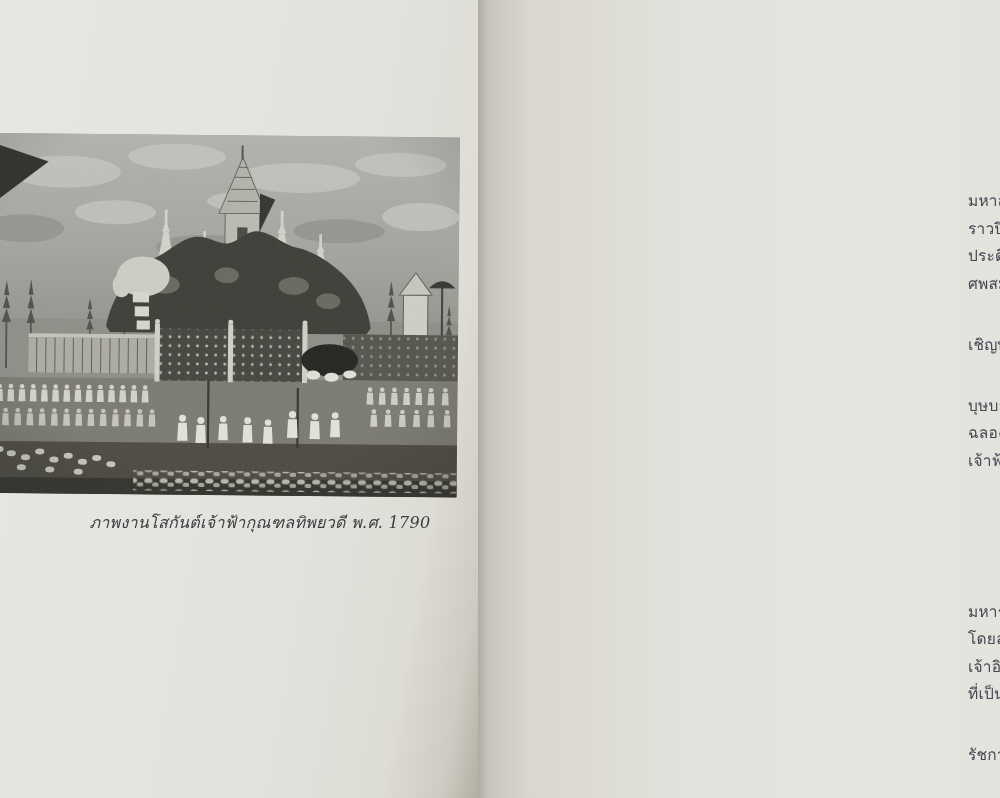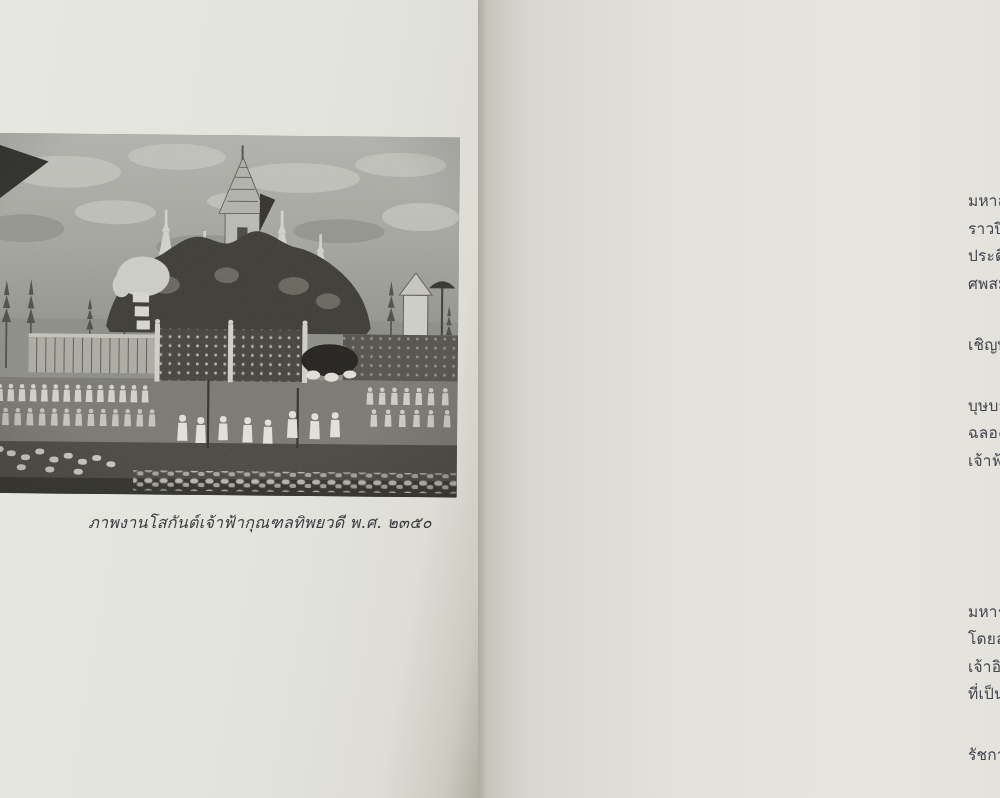--- a/index.html
+++ b/index.html
@@ -275,21 +275,21 @@
         <ellipse cx="58" cy="336" rx="4.5" ry="3"></ellipse>
           <ellipse cx="86" cy="338" rx="4.5" ry="3"></ellipse>
       </g>
       <rect x="140" y="336" width="318" height="20" fill="url(#crowd)"></rect>
 
       <rect width="458" height="360" fill="url(#vig)"></rect>
       <rect width="458" height="360" filter="url(#gr)" opacity="0.28"></rect>
     </svg>
   </div>
 
-  <div class="caption">ภาพงานโสกันต์เจ้าฟ้ากุณฑลทิพยวดี   พ.ศ. ๒๓๕๐</div>
+  <div class="caption">ภาพงานโสกันต์เจ้าฟ้ากุณฑลทิพยวดี   พ.ศ. 1790</div>
 </div>
 
 <div class="page right-page">
 
   <div class="sec-head" id="sec1-head">พระพุทธรูปฉลองพระองค์</div>
 
   <div class="body-col" id="sec1-body">
       <div class="tline indent">หนังสือแปลก  สารคดีเพื่อคุณ  กล่าวความว่า</div>
       <div class="tline indent">พระที่นั่งพุทไธสวรรย์  พิพิธภัณฑสถานแห่งชาติ   ซึ่งสมเด็จพระบวรราชเจ้า</div>
       <div class="tline">มหาสุรสิงหนาททรงสร้างพร้อมกับพระราชวังบวรสถาน ฯ เป็นที่ประดิษฐานพระพุทธสิหิงค์ใน</div>

